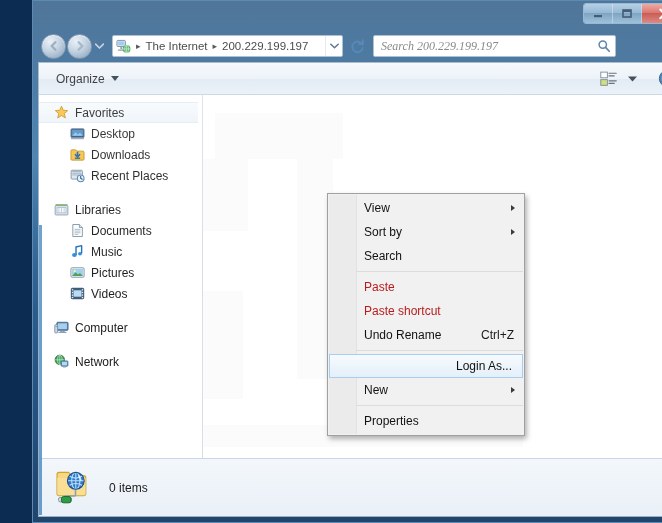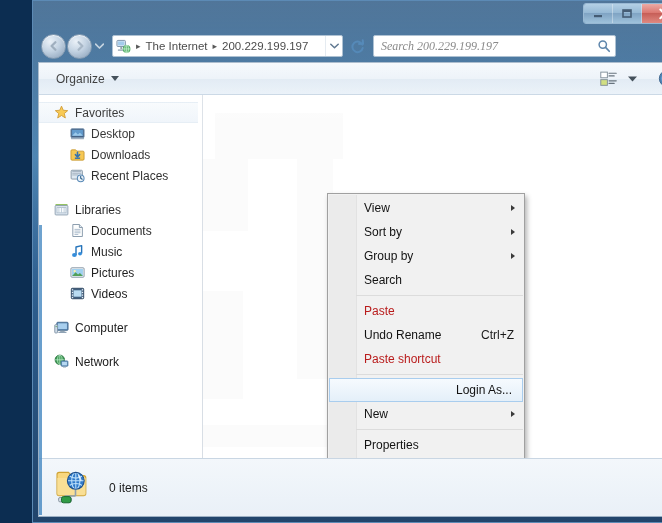--- a/index.html
+++ b/index.html
@@ -616,42 +616,38 @@
           <div class="mi">
             <span>View</span>
             <span class="sub"></span>
           </div>
 
           <div class="mi">
             <span>Sort by</span>
             <span class="sub"></span>
           </div>
 
-          <div class="mi">
-            <span>Group by</span>
-            <span class="sub"></span>
-          </div>
 
           <div class="mi">
             <span>Search</span>
           </div>
 
           <div class="msep"></div>
 
           <div class="mi disabled">
             <span>Paste</span>
+          </div>
+
+          <div class="mi disabled">
+            <span>Paste shortcut</span>
           </div>
 
           <div class="mi">
             <span>Undo Rename</span>
             <span class="accel">Ctrl+Z</span>
-          </div>
-
-          <div class="mi disabled">
-            <span>Paste shortcut</span>
           </div>
 
           <div class="msep"></div>
 
           <div class="mi sel">
             <span>Login As...</span>
           </div>
 
           <div class="mi">
             <span>New</span>

